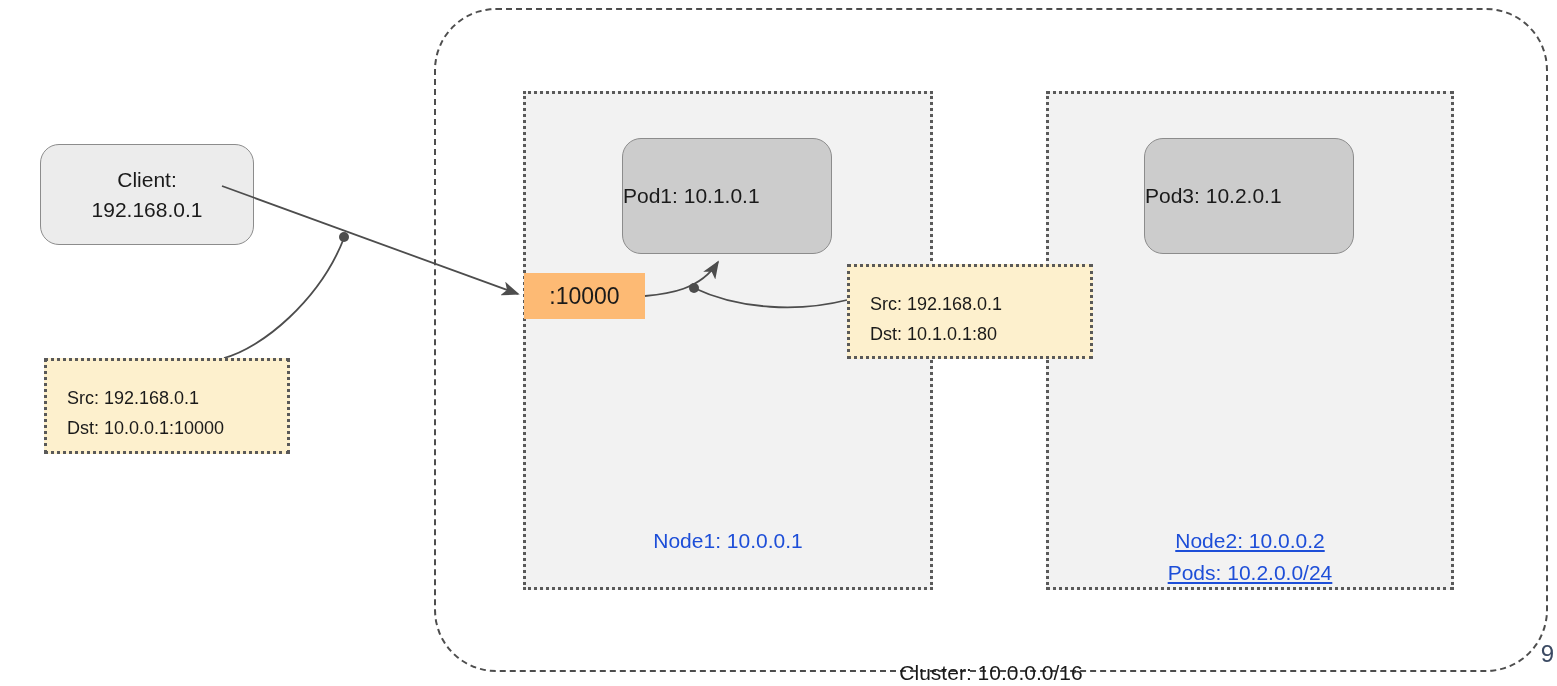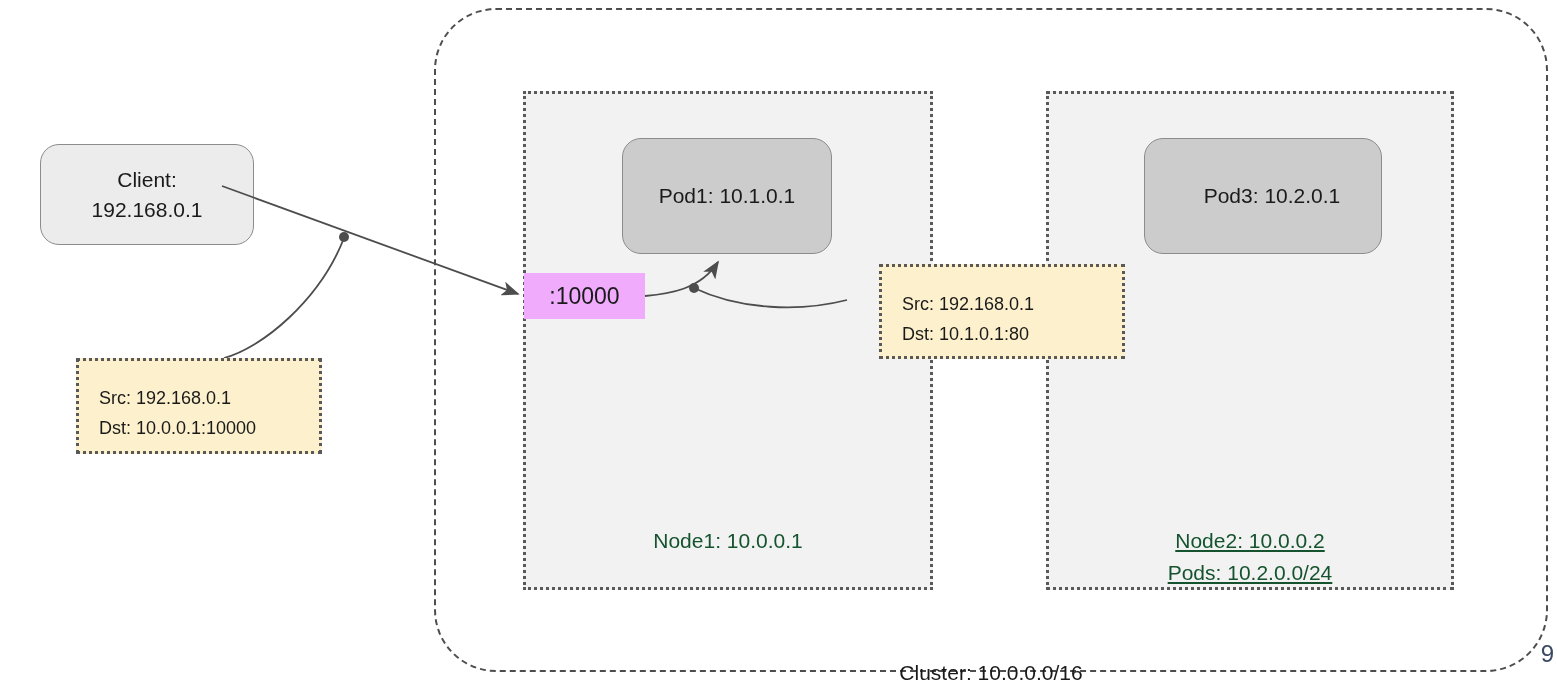--- a/index.html
+++ b/index.html
@@ -39,42 +39,42 @@
   
   .node-box {
     border: 3px dotted #595959;
     background: #f2f2f2;
   }
   #node1-box { left: 523px; top: 91px; width: 410px; height: 499px; }
   #node2-box { left: 1046px; top: 91px; width: 408px; height: 499px; }
   .node-label {
     text-align: center;
     font-size: 21px;
-    color: #14532d;
+    color: #1d4ed8;
     line-height: 32px;
     white-space: nowrap;
   }
   #node1-label { left: 523px; top: 525px; width: 410px; }
   #node2-label { left: 1046px; top: 525px; width: 408px; text-decoration: underline; }
 
   
   .pod-box {
     background: #cccccc;
     border: 1.5px solid #8c8c8c;
     border-radius: 19px;
     display: flex;
     align-items: center;
-    justify-content: center;
+    justify-content: flex-start;
     font-size: 21px;
     color: #1a1a1a;
     white-space: nowrap;
   }
   #pod1-box { left: 622px; top: 138px; width: 210px; height: 116px; }
   #pod2-box { left: 622px; top: 338px; width: 210px; height: 116px; }
-  #pod3-box { left: 1144px; top: 138px; width: 238px; height: 116px; padding-left: 18px; }
+  #pod3-box { left: 1144px; top: 138px; width: 210px; height: 116px; }
 
   
   #client-box {
     left: 8px; top: 144px; width: 214px; height: 101px;
     background: #ececec;
     border: 1.5px solid #8c8c8c;
     border-radius: 19px;
     display: flex;
     flex-direction: column;
     align-items: center;
@@ -82,39 +82,38 @@
     font-size: 21px;
     color: #1a1a1a;
     line-height: 30px;
     white-space: nowrap;
     margin-left: 32px;
   }
 
   
   #service-port-box {
     left: 524px; top: 273px; width: 121px; height: 46px;
-    background: #f0abfc;
+    background: #fdba74;
     display: flex;
     align-items: center;
     justify-content: center;
     font-size: 23px;
     color: #1a1a1a;
     white-space: nowrap;
   }
 
   
   .callout {
     background: #fdf0cd;
     border: 3px dotted #595959;
     font-size: 18px;
     color: #1a1a1a;
     line-height: 30px;
     padding: 22px 0 0 20px;
     white-space: nowrap;
-    margin-left: 32px;
   }
   #callout-client { left: 44px; top: 358px; width: 246px; height: 96px; }
   #callout-pod1   { left: 847px; top: 264px; width: 246px; height: 95px; }
 
   
   #connectors {
     left: 0; top: 0; width: 1557px; height: 686px;
     pointer-events: none;
   }
 

